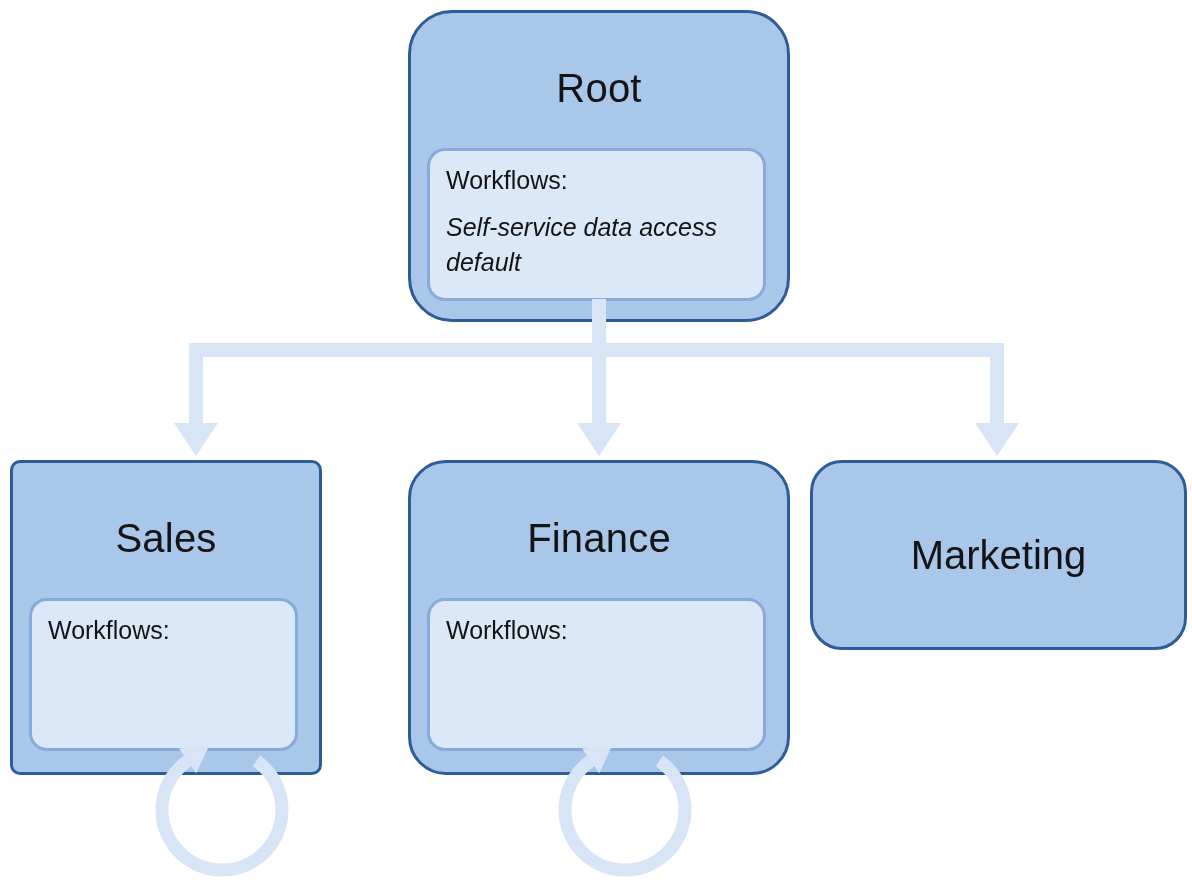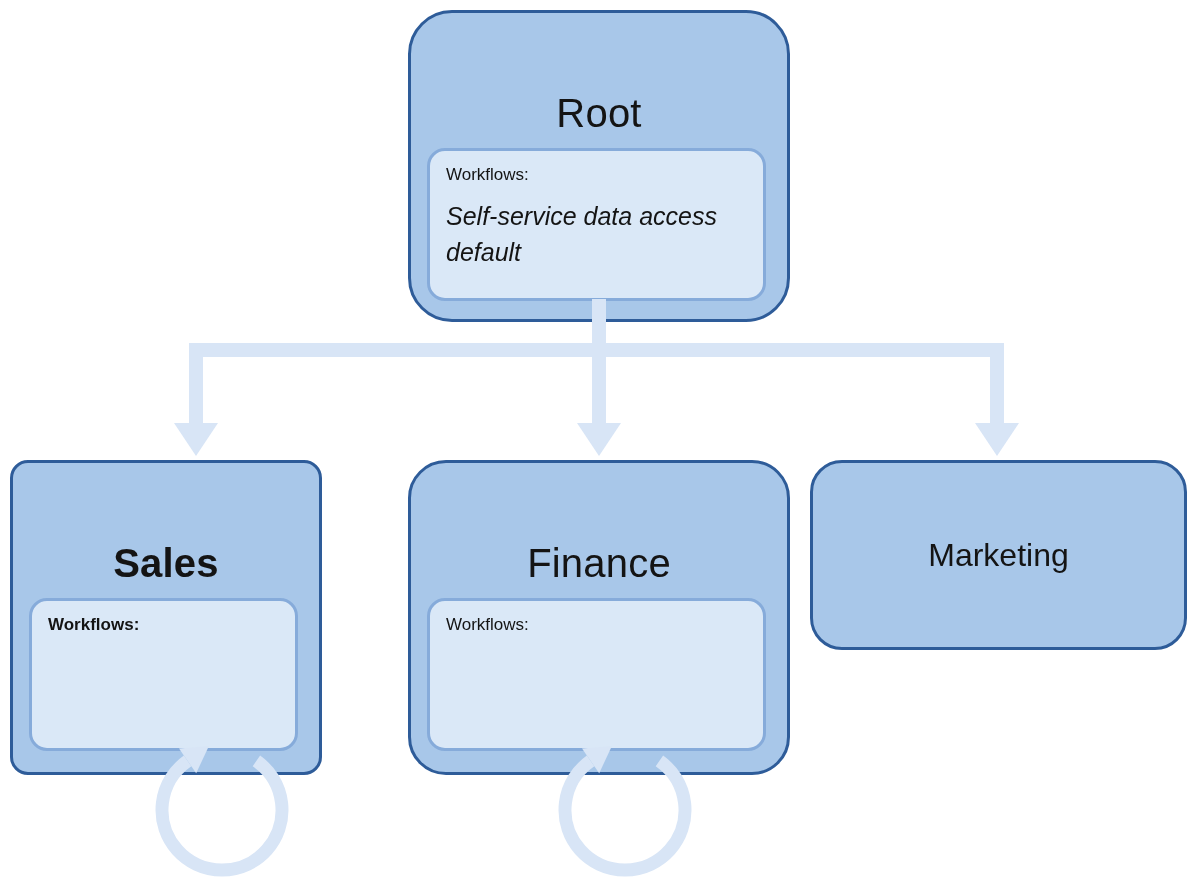--- a/index.html
+++ b/index.html
@@ -20,52 +20,51 @@
     overflow:hidden;
   }
   .node{
     position:absolute;
     background:var(--node-fill);
     border:3px solid var(--node-border);
     box-sizing:border-box;
     border-radius:40px;
   }
   .node-root{left:408px;top:10px;width:382px;height:312px;border-radius:44px;}
-  .node-sales{left:10px;top:460px;width:312px;height:315px;border-radius:18px;font-weight:bold;}
+  .node-sales{left:10px;top:460px;width:312px;height:315px;border-radius:10px;}
   .node-finance{left:408px;top:460px;width:382px;height:315px;border-radius:38px;}
   .node-marketing{left:810px;top:460px;width:377px;height:190px;border-radius:32px;}
   .node-title{
     position:absolute;
     top:52px;left:0;right:0;
     text-align:center;
     font-size:40px;
     line-height:1.15;
     color:var(--text);
     letter-spacing:0.2px;
-    margin-top:25px;
   }
   .node-title-centered{
     position:absolute;
     top:0;bottom:0;left:0;right:0;
     display:flex;align-items:center;justify-content:center;
-    font-size:32px;
+    font-size:40px;
     color:var(--text);
   }
   .inner-box{
     position:absolute;
     left:16px;right:21px;
     top:135px;height:153px;
     background:var(--inner-fill);
     border:3px solid var(--inner-border);
     border-radius:18px;
     box-sizing:border-box;
     padding:13px 16px;
   }
   .wf-label{
-    font-size:17px;
+    font-size:25px;
     line-height:1.3;
     margin-bottom:13px;
   }
   .wf-desc{
     font-size:25px;
     font-style:italic;
     line-height:1.42;
   }
   .arrow-layer{
     position:absolute;

